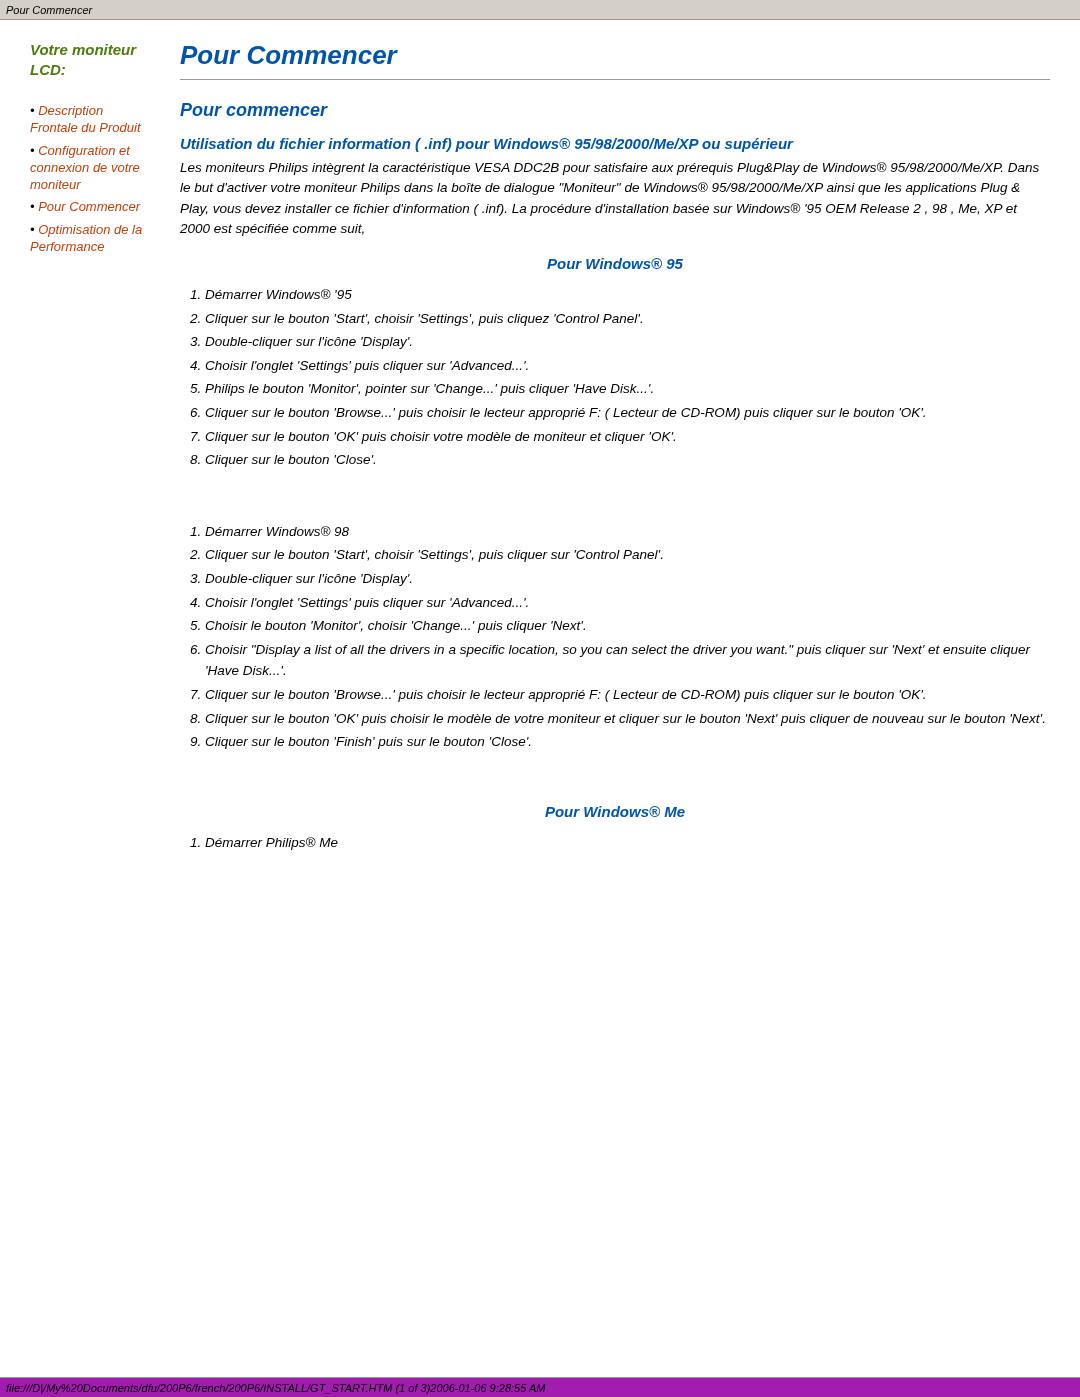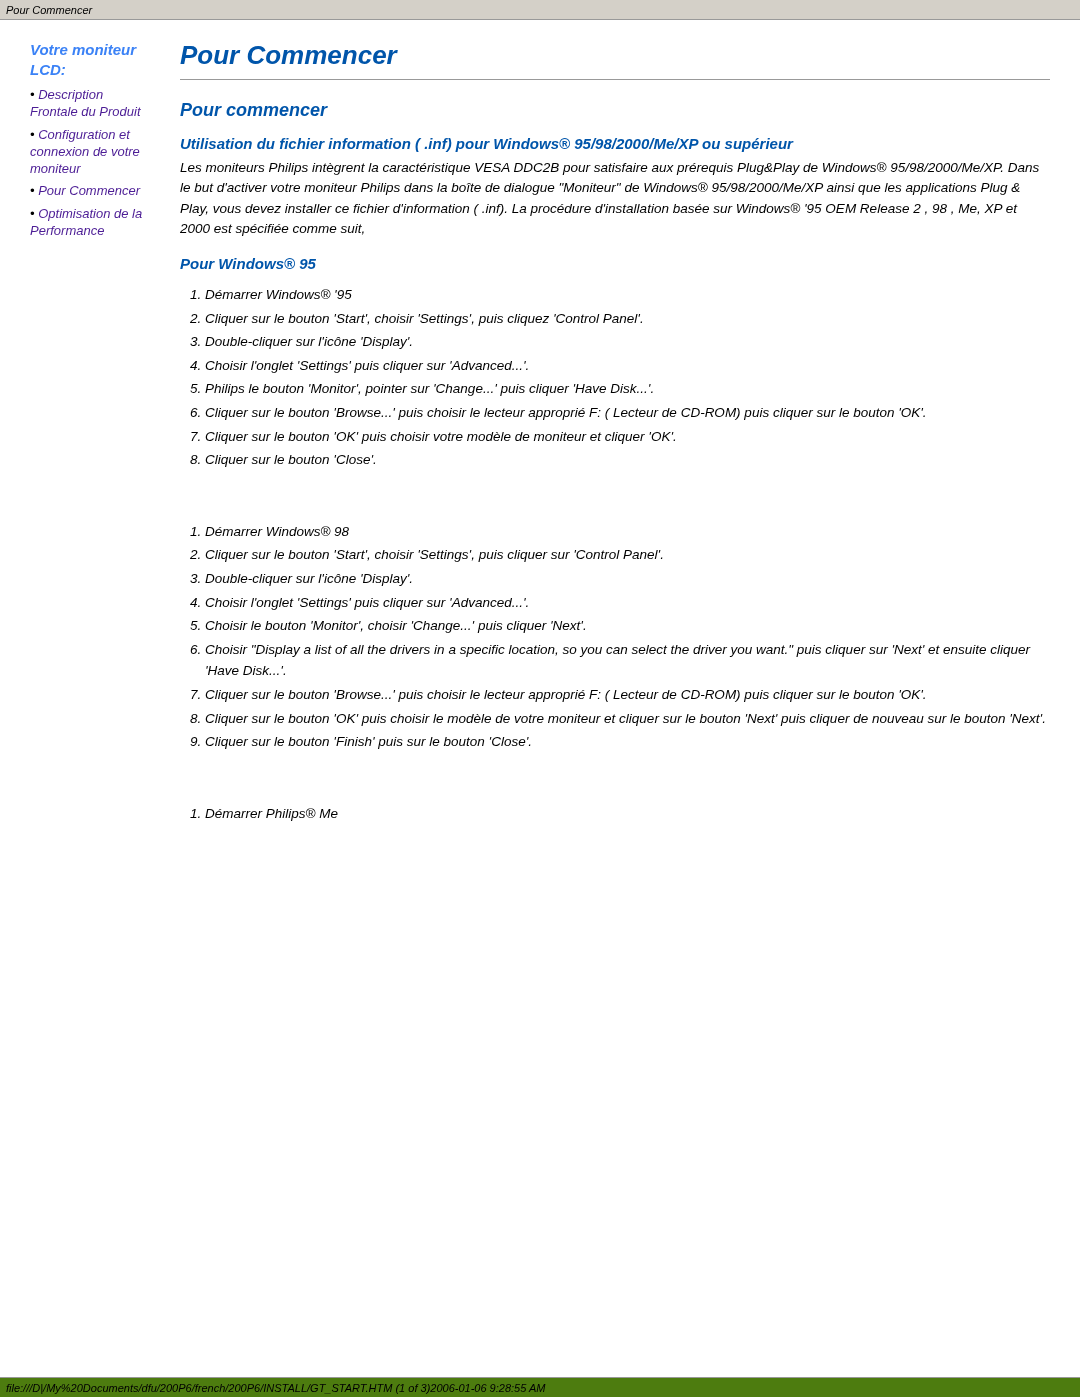--- a/index.html
+++ b/index.html
@@ -41,42 +41,42 @@
     .sidebar {
       width: 130px;
       min-width: 130px;
       padding-right: 15px;
       font-size: 13px;
     }
 
     .sidebar-heading {
       font-weight: bold;
       font-size: 15px;
-      color: #3b82f6;
-      margin-bottom: 8px;
+      color: #4d7c0f;
+      margin-bottom: 24px;
       line-height: 1.3;
     }
 
     .sidebar-links {
       list-style: none;
       padding: 0;
     }
 
     .sidebar-links li {
       margin-bottom: 6px;
       line-height: 1.3;
     }
 
     .sidebar-links li::before {
       content: "• ";
       color: #000;
     }
 
     .sidebar-links a {
-      color: #4c1d95;
+      color: #c2410c;
       text-decoration: none;
       font-size: 13px;
     }
 
     .content-area {
       flex: 1;
       padding-left: 20px;
       border-left: none;
     }
 
@@ -106,20 +106,21 @@
       font-weight: bold;
       margin-bottom: 4px;
       line-height: 1.4;
     }
 
     .windows-section-title {
       color: #0055aa;
       font-size: 15px;
       font-weight: bold;
       margin-bottom: 12px;
+      text-align: center;
     }
 
     .intro-paragraph {
       font-size: 13.5px;
       line-height: 1.5;
       margin-bottom: 16px;
       color: #000;
     }
 
     .steps-list {
@@ -136,21 +137,21 @@
 
     .windows-block {
       margin-bottom: 30px;
     }
 
     .spacer {
       height: 20px;
     }
 
     .status-bar {
-      background: #4d7c0f;
+      background: #a21caf;
       border-top: 1px solid #999;
       padding: 2px 6px;
       font-size: 11px;
       color: #000;
       height: 20px;
       display: flex;
       align-items: center;
       margin-top: auto;
     }
   </style>
@@ -219,20 +220,21 @@
         <li>Choisir "Display a list of  all the drivers in a specific location, so you  can select the driver you want." puis cliquer sur 'Next' et ensuite cliquer 'Have Disk...'.</li>
         <li>Cliquer sur le bouton 'Browse...'  puis choisir le lecteur approprié F: ( Lecteur de CD-ROM) puis cliquer sur le bouton 'OK'.</li>
         <li>Cliquer sur le bouton 'OK' puis choisir le modèle de votre moniteur et cliquer sur le bouton 'Next' puis cliquer de nouveau sur le bouton 'Next'.</li>
         <li>Cliquer sur le bouton 'Finish' puis sur le bouton 'Close'.</li>
       </ol>
     </div>
 
     <div class="spacer"></div>
 
     <div class="windows-block">
+      <h3 class="windows-section-title">Pour Windows® Me</h3>
       <ol class="steps-list">
         <li>Démarrer Philips® Me</li>
       </ol>
     </div>
 
   </div>
 </div>
 
 <div class="status-bar">
   <span>file:///D|/My%20Documents/dfu/200P6/french/200P6/INSTALL/GT_START.HTM (1 of 3)2006-01-06 9:28:55 AM</span>

